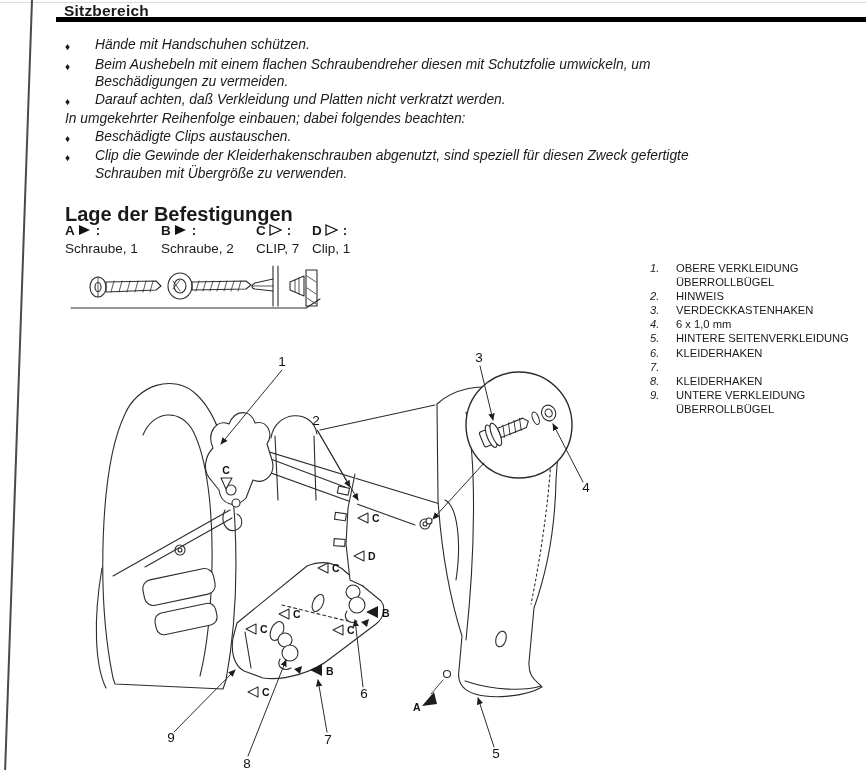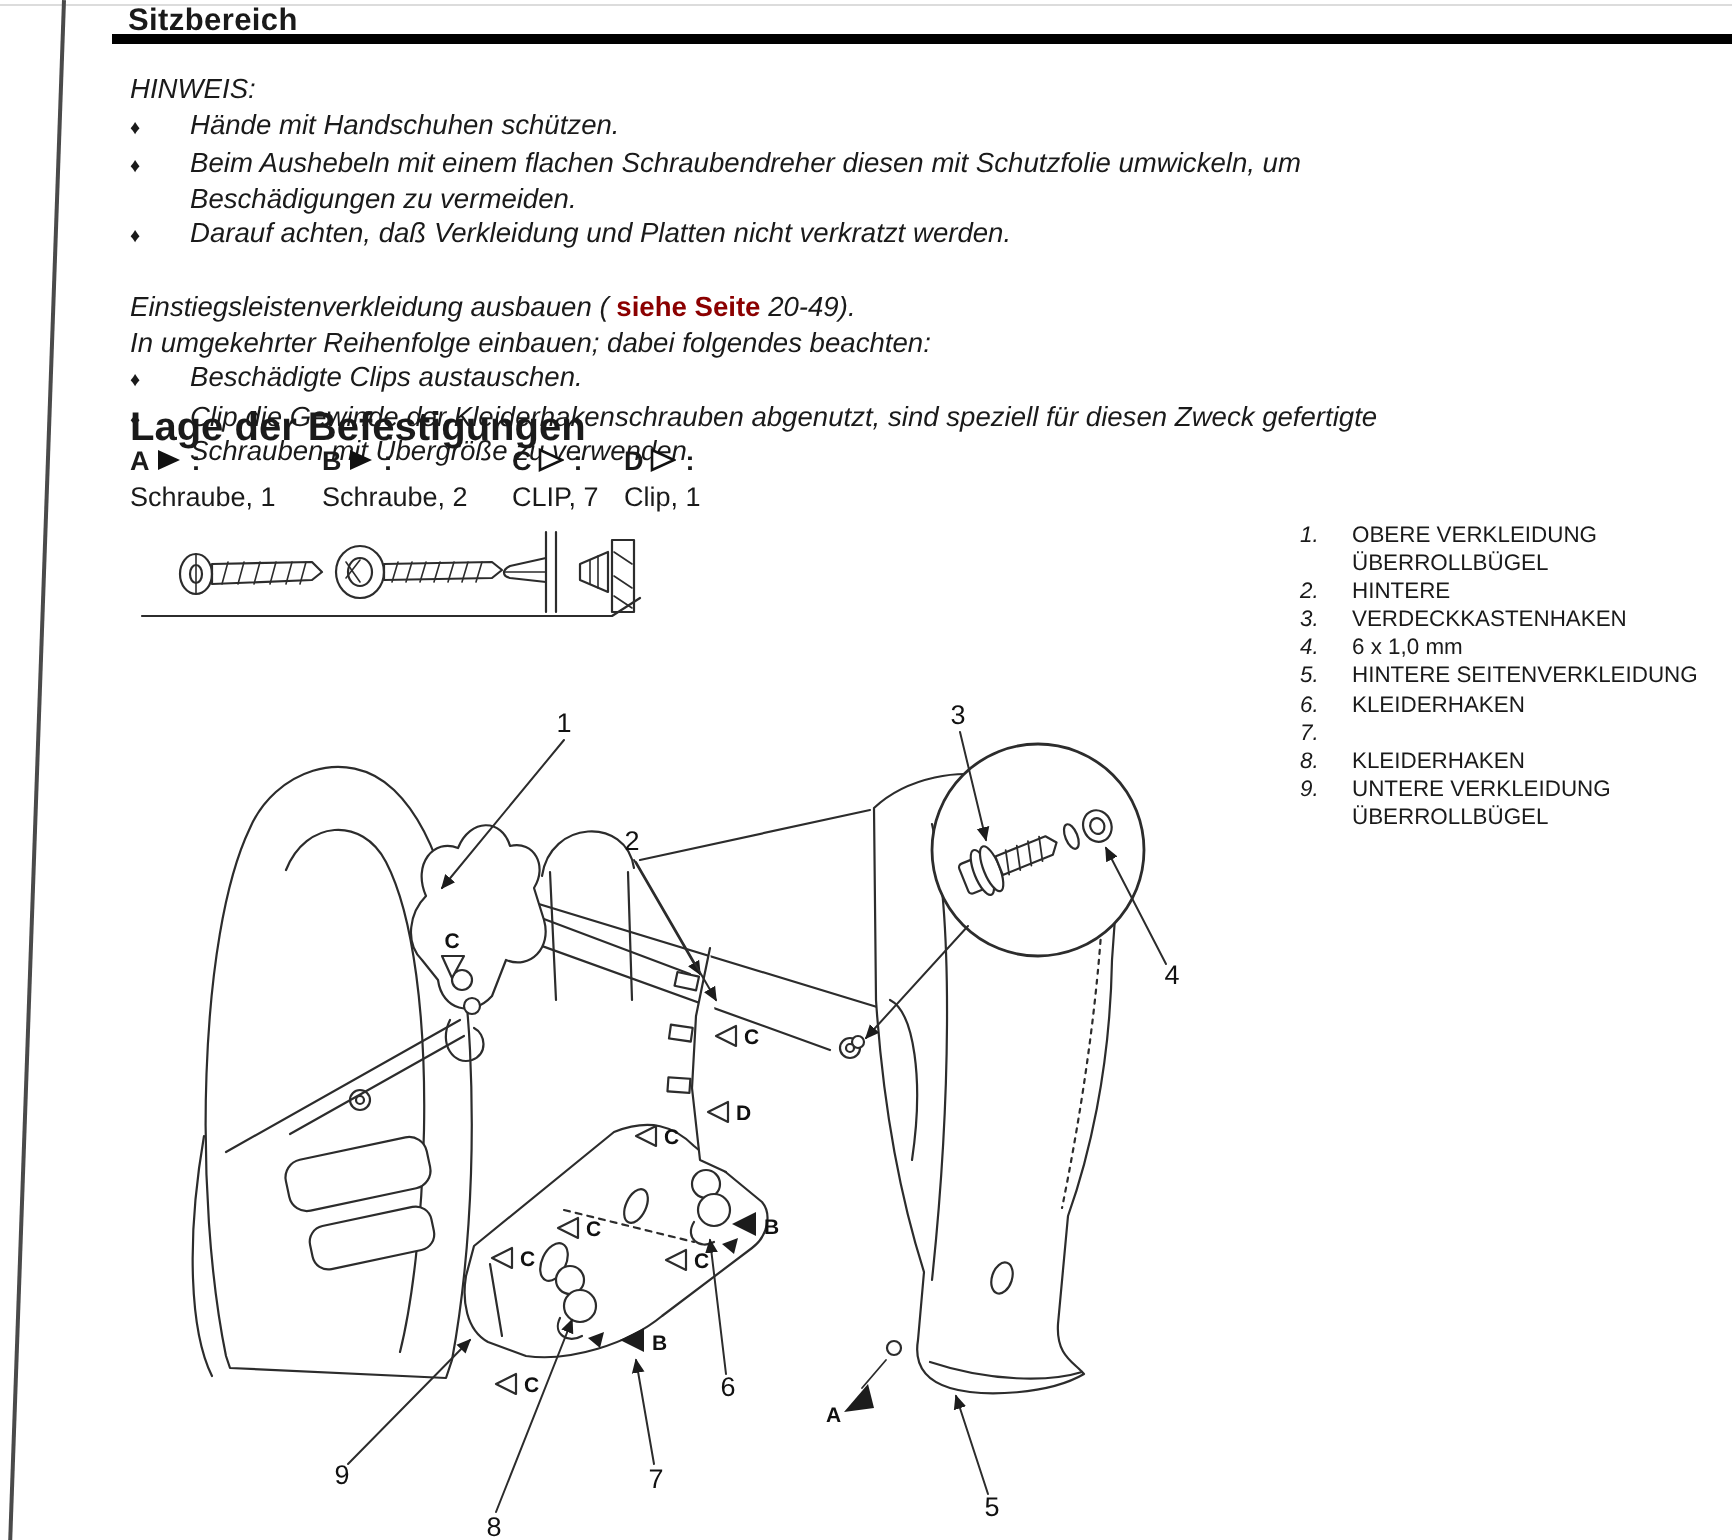--- a/index.html
+++ b/index.html
@@ -41,36 +41,32 @@
 <body>
 
 <div class="page">
   <div class="top-rule"></div>
   <div class="left-rule"></div>
 
   <div class="page-title">Sitzbereich</div>
   <div class="title-underline"></div>
 
   <div class="notes">
-    <div class="note-row">HINWEIS:</div>
     <div class="bullet-row">
       <span class="bullet-char">♦</span>
       <span class="bullet-text">Hände mit Handschuhen schützen.</span>
     </div>
     <div class="bullet-row">
       <span class="bullet-char">♦</span>
       <span class="bullet-text">Beim Aushebeln mit einem flachen Schraubendreher diesen mit Schutzfolie umwickeln, um
 Beschädigungen zu vermeiden.</span>
     </div>
     <div class="bullet-row">
       <span class="bullet-char">♦</span>
       <span class="bullet-text">Darauf achten, daß Verkleidung und Platten nicht verkratzt werden.</span>
-    </div>
-    <div class="note-row">
-      <span>Einstiegsleistenverkleidung ausbauen ( </span><span class="ref-link">siehe Seite</span><span> 20-49).</span>
     </div>
     <div class="note-row">In umgekehrter Reihenfolge einbauen; dabei folgendes beachten:</div>
     <div class="bullet-row">
       <span class="bullet-char">♦</span>
       <span class="bullet-text">Beschädigte Clips austauschen.</span>
     </div>
     <div class="bullet-row">
       <span class="bullet-char">♦</span>
       <span class="bullet-text">Clip die Gewinde der Kleiderhakenschrauben abgenutzt,  sind speziell für diesen Zweck gefertigte
 Schrauben mit Übergröße zu verwenden.</span>
@@ -162,21 +158,21 @@
   </svg>
 
   <div class="parts">
     <div class="part-row">
         <span class="part-num">1.</span>
         <span class="part-label">OBERE VERKLEIDUNG
 ÜBERROLLBÜGEL</span>
       </div>
     <div class="part-row">
         <span class="part-num">2.</span>
-        <span class="part-label">HINTERE</span>
+        <span class="part-label">HINWEIS</span>
       </div>
     <div class="part-row">
         <span class="part-num">3.</span>
         <span class="part-label">VERDECKKASTENHAKEN</span>
       </div>
     <div class="part-row">
         <span class="part-num">4.</span>
         <span class="part-label">6 x 1,0 mm</span>
       </div>
     <div class="part-row">

